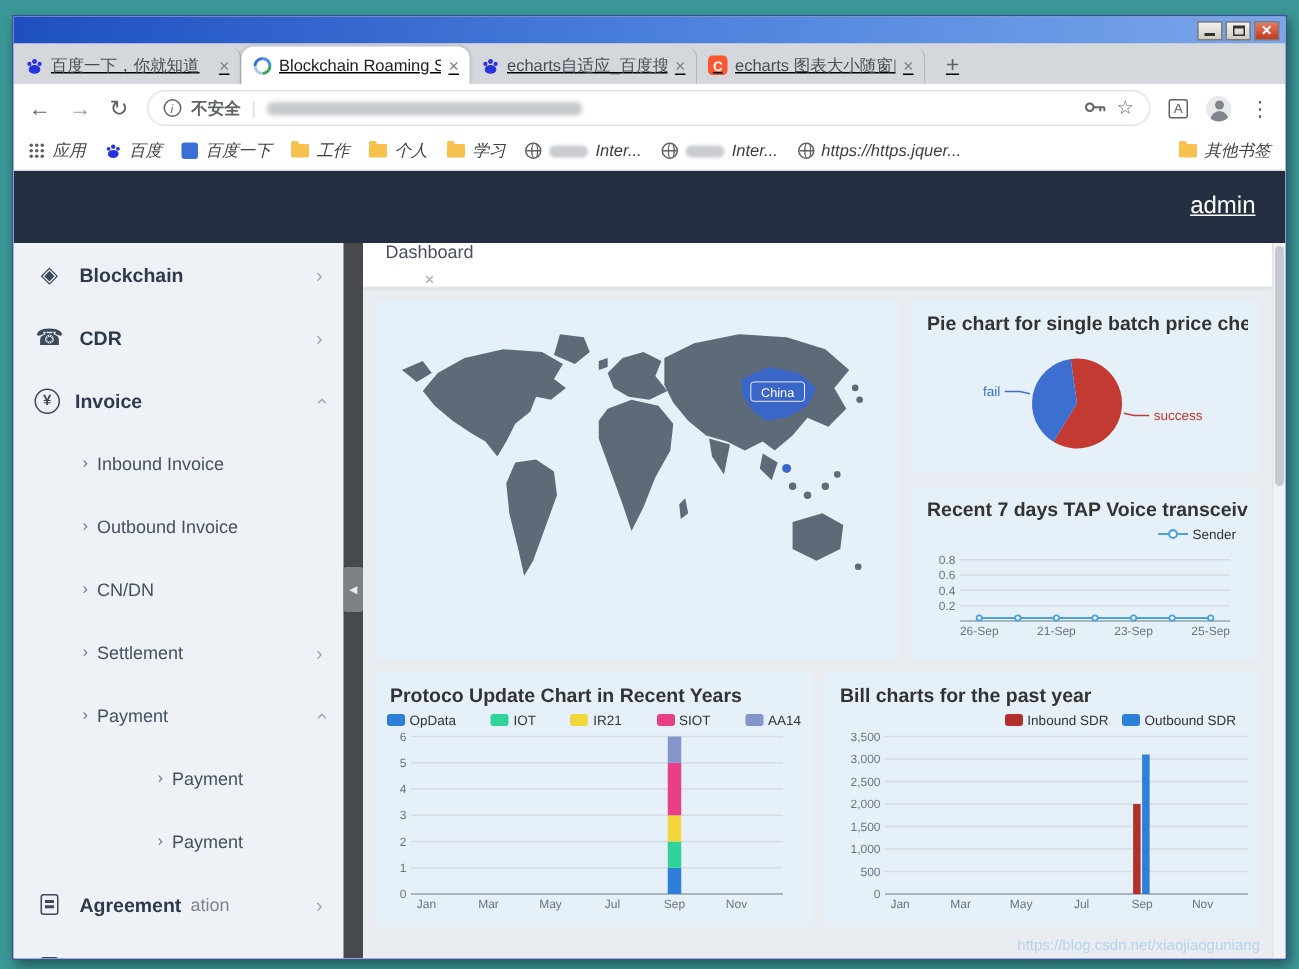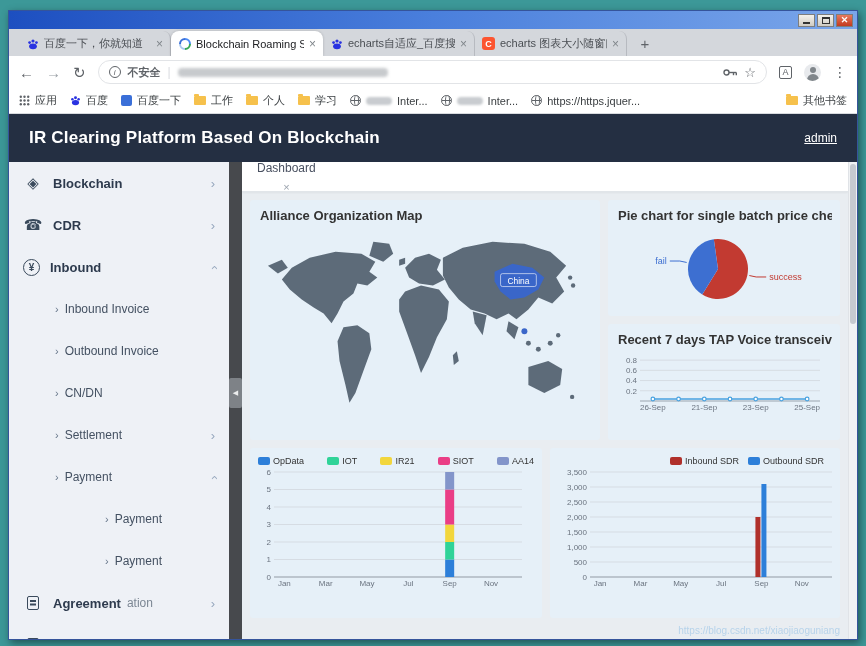--- a/index.html
+++ b/index.html
@@ -13,21 +13,21 @@
   .titlebar { height: 18px; background: linear-gradient(90deg,#1d4fc0,#4a7fdc,#7aa6ea);
               display: flex; justify-content: flex-end; align-items: center; padding: 2px 4px; flex: 0 0 auto; }
   .wbtn { width: 17px; height: 13px; margin-left: 2px; background: linear-gradient(#f4f2ec,#cfcbc3);
           border: 1px solid #7d7d7d; display: flex; align-items: center; justify-content: center;
           font-size: 8px; color: #222; padding: 0; cursor: default; }
   .wbtn.close { background: linear-gradient(#e87a5e,#c23a20); color: #fff; font-weight: bold; font-size: 9px; }
   .glyph-min { width: 7px; height: 2px; background: #333; margin-top: 6px; }
   .glyph-max { width: 8px; height: 7px; border: 1px solid #333; border-top-width: 2px; }
 
   
-  .tabstrip { height: 27px; background: #d4d7dc; display: flex; align-items: flex-end; padding-left: 10px; flex: 0 0 auto; }
+  .tabstrip { height: 27px; background: #d4d7dc; display: flex; align-items: flex-end; flex: 0 0 auto; text-decoration: underline; }
   .tab { width: 152px; height: 25px; display: flex; align-items: center; gap: 5px; padding: 0 7px;
          font-size: 11px; color: #4a4e53; border-right: 1px solid #b7bac0; border-radius: 8px 8px 0 0; }
   .tab.active { background: #fff; border-right: none; box-shadow: 0 0 3px rgba(0,0,0,.18); color: #202124; }
   .tab-title { flex: 1; white-space: nowrap; overflow: hidden; }
   .tab-close { color: #80868b; font-size: 12px; line-height: 1; }
   .newtab { width: 24px; height: 22px; margin: 0 0 2px 6px; display: flex; align-items: center; justify-content: center;
             font-size: 15px; color: #5f6368; border-radius: 50%; }
   .favicon { width: 13px; height: 13px; flex: 0 0 auto; display: inline-flex; align-items: center; justify-content: center; }
   .csdn-badge { width: 13px; height: 13px; background: #fc5531; color: #fff; border-radius: 3px;
                 font-size: 9px; font-weight: bold; display: inline-flex; align-items: center; justify-content: center; }
@@ -47,36 +47,36 @@
   .star { font-size: 13px; color: #5f6368; }
   .menu-dots { font-size: 14px; color: #5f6368; }
   .translate-box { width: 13px; height: 13px; border: 1px solid #5f6368; border-radius: 2px; color: #5f6368;
                    font-size: 9px; display: inline-flex; align-items: center; justify-content: center; }
   .avatar { width: 17px; height: 17px; border-radius: 50%; background: #e8eaed; position: relative; overflow: hidden; }
   .avatar::before { content: ''; position: absolute; top: 3px; left: 5.5px; width: 6px; height: 6px; border-radius: 50%; background: #80868b; }
   .avatar::after { content: ''; position: absolute; top: 10.5px; left: 2.5px; width: 12px; height: 8px; border-radius: 6px 6px 0 0; background: #80868b; }
 
   
   .bookmarks { height: 26px; background: #fff; border-bottom: 1px solid #d8dbdf; display: flex; align-items: center;
-               gap: 13px; padding: 0 10px; font-size: 11px; color: #3c4043; flex: 0 0 auto; white-space: nowrap; }
+               gap: 13px; padding: 0 10px; font-size: 11px; color: #3c4043; flex: 0 0 auto; white-space: nowrap; font-style: italic; }
   .bm { display: flex; align-items: center; gap: 5px; }
   .folder-icon { width: 12px; height: 9px; background: #f6c14c; border-radius: 1px; position: relative; }
   .folder-icon::before { content: ''; position: absolute; top: -2px; left: 0; width: 5px; height: 2px; background: #f6c14c; border-radius: 1px 1px 0 0; }
   .globe-icon { width: 11px; height: 11px; border: 1px solid #5f6368; border-radius: 50%; position: relative; }
   .globe-icon::before { content: ''; position: absolute; left: 0; right: 0; top: 4px; height: 1px; background: #5f6368; }
   .globe-icon::after { content: ''; position: absolute; left: 3px; top: -1px; bottom: -1px; width: 3px;
                        border-left: 1px solid #5f6368; border-right: 1px solid #5f6368; border-radius: 50%; }
   .blur-sm { width: 26px; height: 8px; background: #c9ccd0; border-radius: 4px; filter: blur(1.2px); display: inline-block; }
   .bm-spacer { flex: 1; }
 
   
   .page { flex: 1; background: #e9edf1; display: flex; flex-direction: column; overflow: hidden; }
   .app-header { height: 48px; background: #242f42; color: #fff; display: flex; align-items: center; padding: 0 20px; flex: 0 0 auto; }
   .app-title { font-size: 17px; font-weight: bold; letter-spacing: .2px; }
-  .app-user { margin-left: auto; font-size: 12px; text-decoration: underline; }
+  .app-user { margin-left: auto; font-size: 16px; text-decoration: underline; }
 
   .app-body { flex: 1; display: flex; overflow: hidden; }
   .sidebar { width: 220px; background: #eef1f6; overflow: hidden; flex: 0 0 auto; }
   .nav-item { height: 42px; display: flex; align-items: center; padding: 0 14px; gap: 10px; color: #2d3a4d; }
   .nav-label { font-size: 13px; font-weight: bold; }
   .glitch { font-size: 12px; color: #5f6c7b; margin-left: -4px; opacity: .8; }
   .nav-icon { font-size: 15px; color: #3a4a5c; width: 20px; text-align: center; }
   .yuan-icon { width: 17px; height: 17px; border: 1.5px solid #3a4a5c; border-radius: 50%; font-size: 10px; font-weight: bold;
                color: #3a4a5c; display: inline-flex; align-items: center; justify-content: center; }
   .doc-icon { width: 12px; height: 14px; border: 1.5px solid #3a4a5c; border-radius: 2px; position: relative; margin: 0 4px; }
@@ -266,39 +266,38 @@
       </span>
       <span class="bm-spacer"></span>
       <span class="bm">
         <span class="folder-icon"></span>
         <span>其他书签</span>
       </span>
     </div>
 
     <div class="page">
       <div class="app-header">
-        <span class="app-title">IR Clearing Platform Based On Blockchain</span>
         <span class="app-user">admin</span>
       </div>
 
       <div class="app-body">
         <nav class="sidebar">
           <div class="nav-item">
             <span class="nav-icon">◈</span>
             <span class="nav-label">Blockchain</span>
             <span class="nav-caret">›</span>
           </div>
           <div class="nav-item">
             <span class="nav-icon">☎</span>
             <span class="nav-label">CDR</span>
             <span class="nav-caret">›</span>
           </div>
           <div class="nav-item">
             <span class="yuan-icon">¥</span>
-            <span class="nav-label">Inbound</span>
+            <span class="nav-label">Invoice</span>
             <span class="nav-caret caret-up">›</span>
           </div>
           <div class="nav-sub">
             <span class="sub-arrow">›</span>
             <span>Inbound Invoice</span>
           </div>
           <div class="nav-sub">
             <span class="sub-arrow">›</span>
             <span>Outbound Invoice</span>
           </div>
@@ -343,21 +342,20 @@
           <div class="tags-bar">
             <span class="tag">
               <span>Dashboard</span>
               <i class="tag-x">×</i>
             </span>
           </div>
 
           <div class="panels">
             <div class="row1">
               <section class="panel map-panel">
-                <div class="panel-title">Alliance Organization Map</div>
                 <svg viewBox="0 0 336 196" width="100%" height="88%" preserveAspectRatio="xMidYMid meet">
                   <g fill="#5d6b79">
                     <path d="M10 38 L24 32 L30 40 L20 46 Z"></path>
                     <path d="M24 52 L34 40 L52 30 L78 24 L104 26 L118 34 L112 44 L120 50 L110 58 L100 56 L96 66 L86 74 L80 86 L74 96 L66 86 L56 80 L44 72 L32 62 Z"></path>
                     <path d="M116 14 L132 16 L136 26 L126 34 L112 28 Z"></path>
                     <path d="M86 100 L100 98 L112 106 L114 122 L106 144 L98 166 L92 176 L88 158 L82 134 L80 114 Z"></path>
                     <path d="M142 32 L148 30 L148 36 L142 38 Z"></path>
                     <path d="M148 40 L158 30 L172 26 L184 32 L180 42 L188 52 L176 58 L162 56 L152 50 Z"></path>
                     <path d="M148 64 L164 58 L182 62 L192 74 L190 92 L180 110 L172 130 L164 146 L158 128 L150 106 L142 84 L142 72 Z"></path>
                     <path d="M196 128 L200 124 L202 134 L197 138 Z"></path>
@@ -389,20 +387,29 @@
                       <path d="M102 44 L97.82480697119804 14.29195793775289 A30 30 0 1 1 86.28042282089763 69.55180802429143 Z" fill="#c23a31"></path>
                       <polyline points="133.32375644037393,50.54387365893729 140.1758281617057,51.97534602182982 150.1758281617057,51.97534602182982" fill="none" stroke="#c23a31" stroke-width="1"></polyline>
                       <text x="153.1758281617057" y="54.97534602182982" text-anchor="start" fill="#c23a31" font-size="9">success</text>
                       <path d="M102 44 L86.28042282089763 69.55180802429143 A30 30 0 0 1 97.82480697119806 14.29195793775289 Z" fill="#3d6fd1"></path>
                       <polyline points="70.67624355962607,37.45612634106271 63.82417183829428,36.02465397817018 53.82417183829428,36.02465397817018" fill="none" stroke="#3d6fd1" stroke-width="1"></polyline>
                       <text x="50.82417183829428" y="39.02465397817018" text-anchor="end" fill="#3d6fd1" font-size="9">fail</text>
                     </svg>
                 </section>
                 <section class="panel line-panel">
                   <div class="panel-title">Recent 7 days TAP Voice transceive</div>
+                  <div class="legend-row right" id="line-legend">
+                      <span class="lg-item">
+                        <svg width="20" height="8">
+                          <line x1="0" y1="4" x2="20" y2="4" stroke="#48a2e0" stroke-width="1.4"></line>
+                          <circle cx="10" cy="4" r="2.6" fill="#fff" stroke="#48a2e0" stroke-width="1.4"></circle>
+                        </svg>
+                        <span>Sender</span>
+                      </span>
+                    </div>
                   <svg id="line-svg" width="212" height="64">
                       <line x1="24" y1="41.77777777777778" x2="204" y2="41.77777777777778" stroke="#d6dce3" stroke-width="1"></line>
                       <text x="21" y="44.577777777777776" text-anchor="end" font-size="8" fill="#6b7480">0.2</text>
                       <line x1="24" y1="31.555555555555557" x2="204" y2="31.555555555555557" stroke="#d6dce3" stroke-width="1"></line>
                       <text x="21" y="34.355555555555554" text-anchor="end" font-size="8" fill="#6b7480">0.4</text>
                       <line x1="24" y1="21.333333333333336" x2="204" y2="21.333333333333336" stroke="#d6dce3" stroke-width="1"></line>
                       <text x="21" y="24.133333333333336" text-anchor="end" font-size="8" fill="#6b7480">0.6</text>
                       <line x1="24" y1="11.111111111111107" x2="204" y2="11.111111111111107" stroke="#d6dce3" stroke-width="1"></line>
                       <text x="21" y="13.911111111111108" text-anchor="end" font-size="8" fill="#6b7480">0.8</text>
                       <line x1="24" y1="52" x2="204" y2="52" stroke="#9aa4ae" stroke-width="1"></line>
@@ -418,20 +425,21 @@
                       <circle cx="139.71428571428572" cy="50" r="1.8" fill="#fff" stroke="#48a2e0" stroke-width="1.2"></circle>
                       <circle cx="165.42857142857142" cy="50" r="1.8" fill="#fff" stroke="#48a2e0" stroke-width="1.2"></circle>
                       <circle cx="191.14285714285714" cy="50" r="1.8" fill="#fff" stroke="#48a2e0" stroke-width="1.2"></circle>
                     </svg>
                 </section>
               </div>
             </div>
 
             <div class="row2">
               <section class="panel stack-panel">
+                <div class="panel-title">Protoco Update Chart in Recent Years</div>
                 <div class="legend-row" id="stack-legend">
                     <span class="lg-item">
                       <span class="sw" style="background: rgb(45, 127, 217);"></span>
                       <span>OpData</span>
                     </span>
                     <span class="lg-item">
                       <span class="sw" style="background: rgb(48, 211, 152);"></span>
                       <span>IOT</span>
                     </span>
                     <span class="lg-item">
@@ -470,20 +478,21 @@
                     <text x="191.66666666666669" y="119" text-anchor="middle" font-size="8" fill="#6b7480">Sep</text>
                     <text x="233" y="119" text-anchor="middle" font-size="8" fill="#6b7480">Nov</text>
                     <rect x="187.16666666666666" y="92.5" width="9" height="17.5" fill="#2d7fd9"></rect>
                     <rect x="187.16666666666666" y="75.00000000000001" width="9" height="17.499999999999986" fill="#30d398"></rect>
                     <rect x="187.16666666666666" y="57.5" width="9" height="17.500000000000014" fill="#f2d63c"></rect>
                     <rect x="187.16666666666666" y="22.499999999999996" width="9" height="35" fill="#ea3e86"></rect>
                     <rect x="187.16666666666666" y="5" width="9" height="17.499999999999996" fill="#8395ca"></rect>
                   </svg>
               </section>
               <section class="panel bill-panel">
+                <div class="panel-title">Bill charts for the past year</div>
                 <div class="legend-row right" id="bill-legend">
                     <span class="lg-item">
                       <span class="sw" style="background: rgb(176, 48, 43);"></span>
                       <span>Inbound SDR</span>
                     </span>
                     <span class="lg-item">
                       <span class="sw" style="background: rgb(45, 127, 217);"></span>
                       <span>Outbound SDR</span>
                     </span>
                   </div>

